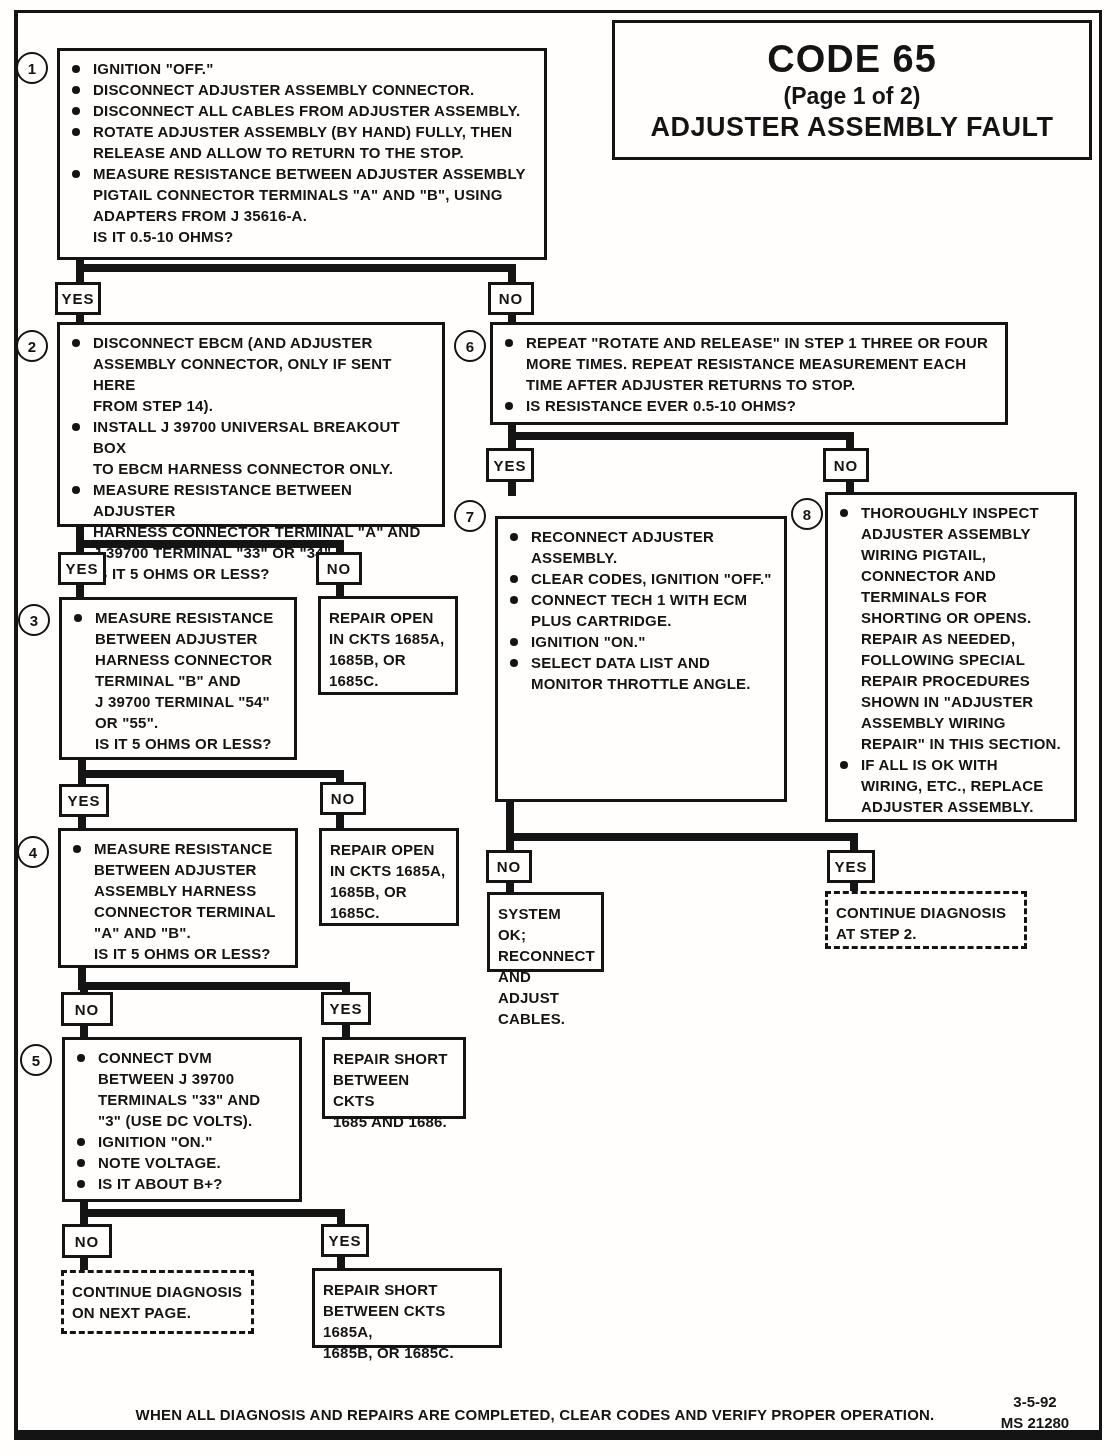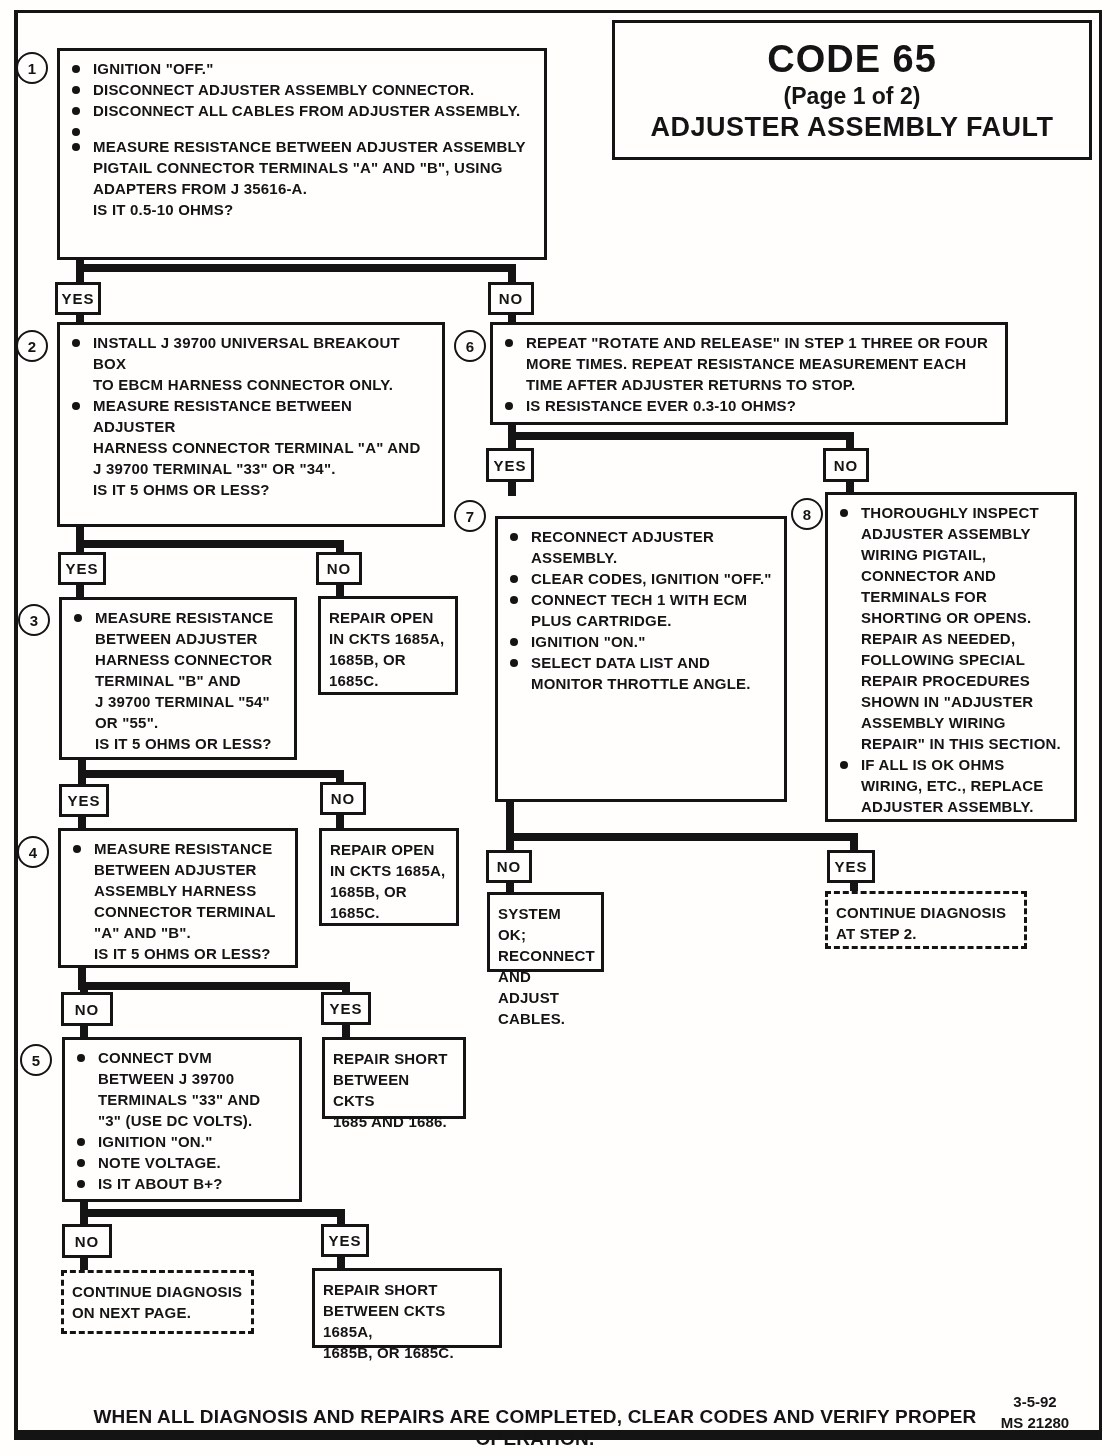--- a/index.html
+++ b/index.html
@@ -36,21 +36,21 @@
   }
   .titlebox{
     display:flex;flex-direction:column;align-items:center;justify-content:center;
     text-align:center;gap:2px;
   }
   .title-code{font-size:38px;letter-spacing:1px;}
   .title-page{font-size:23px;text-align:right;}
   .title-sub{font-size:27px;letter-spacing:0.5px;}
   .footnote{
     position:absolute;left:60px;top:1406px;width:950px;text-align:center;
-    font-size:19px;letter-spacing:0.2px;z-index:2;
+    font-size:15px;letter-spacing:0.2px;z-index:2;
   }
   .cornerid{
     position:absolute;left:992px;top:1391px;width:86px;text-align:center;
     font-size:15px;line-height:21px;z-index:2;white-space:pre-line;
   }
 </style>
 </head>
 <body>
 
 <div class="page">
@@ -99,39 +99,47 @@
       <li>
           <span class="dot"></span>
           <span class="btxt">DISCONNECT ADJUSTER ASSEMBLY CONNECTOR.</span>
         </li>
       <li>
           <span class="dot"></span>
           <span class="btxt">DISCONNECT ALL CABLES FROM ADJUSTER ASSEMBLY.</span>
         </li>
       <li>
           <span class="dot"></span>
+          <span class="btxt">ROTATE ADJUSTER ASSEMBLY (BY HAND) FULLY, THEN
+RELEASE AND ALLOW TO RETURN TO THE STOP.</span>
         </li>
       <li>
           <span class="dot"></span>
           <span class="btxt">MEASURE RESISTANCE BETWEEN ADJUSTER ASSEMBLY
 PIGTAIL CONNECTOR TERMINALS "A" AND "B", USING
 ADAPTERS FROM J 35616-A.
 IS IT 0.5-10 OHMS?</span>
         </li>
     </ul>
   </div>
 
   <div class="box tag" style="left:55px;top:282px;width:46px;height:33px">YES</div>
   <div class="box tag" style="left:488px;top:282px;width:46px;height:33px">NO</div>
 
   <div class="circle" style="left:16px;top:330px">2</div>
   <div class="box stepbox" style="left:57px;top:322px;width:388px;height:205px">
     <ul>
       <li>
           <span class="dot"></span>
+          <span class="btxt">DISCONNECT EBCM (AND ADJUSTER
+ASSEMBLY CONNECTOR, ONLY IF SENT HERE
+FROM STEP 14).</span>
+        </li>
+      <li>
+          <span class="dot"></span>
           <span class="btxt">INSTALL J 39700 UNIVERSAL BREAKOUT BOX
 TO EBCM HARNESS CONNECTOR ONLY.</span>
         </li>
       <li>
           <span class="dot"></span>
           <span class="btxt">MEASURE RESISTANCE BETWEEN ADJUSTER
 HARNESS CONNECTOR TERMINAL "A" AND
 J 39700 TERMINAL "33" OR "34".
 IS IT 5 OHMS OR LESS?</span>
         </li>
@@ -142,21 +150,21 @@
   <div class="box stepbox" style="left:490px;top:322px;width:518px;height:103px">
     <ul>
       <li>
           <span class="dot"></span>
           <span class="btxt">REPEAT "ROTATE AND RELEASE" IN STEP 1 THREE OR FOUR
 MORE TIMES. REPEAT RESISTANCE MEASUREMENT EACH
 TIME AFTER ADJUSTER RETURNS TO STOP.</span>
         </li>
       <li>
           <span class="dot"></span>
-          <span class="btxt">IS RESISTANCE EVER 0.3-10 OHMS?</span>
+          <span class="btxt">IS RESISTANCE EVER 0.5-10 OHMS?</span>
         </li>
     </ul>
   </div>
 
   <div class="box tag" style="left:58px;top:552px;width:48px;height:33px">YES</div>
   <div class="box tag" style="left:316px;top:552px;width:46px;height:33px">NO</div>
 
   <div class="circle" style="left:18px;top:604px">3</div>
   <div class="box stepbox" style="left:59px;top:597px;width:238px;height:163px">
     <ul>
@@ -284,21 +292,21 @@
 SHORTING OR OPENS.
 REPAIR AS NEEDED,
 FOLLOWING SPECIAL
 REPAIR PROCEDURES
 SHOWN IN "ADJUSTER
 ASSEMBLY WIRING
 REPAIR" IN THIS SECTION.</span>
         </li>
       <li>
           <span class="dot"></span>
-          <span class="btxt">IF ALL IS OK OHMS
+          <span class="btxt">IF ALL IS OK WITH
 WIRING, ETC., REPLACE
 ADJUSTER ASSEMBLY.</span>
         </li>
     </ul>
   </div>
 
   <div class="box tag" style="left:486px;top:850px;width:46px;height:33px">NO</div>
   <div class="box tag" style="left:827px;top:850px;width:48px;height:33px">YES</div>
 
   <div class="box outcome" style="left:487px;top:892px;width:117px;height:80px">SYSTEM OK;

